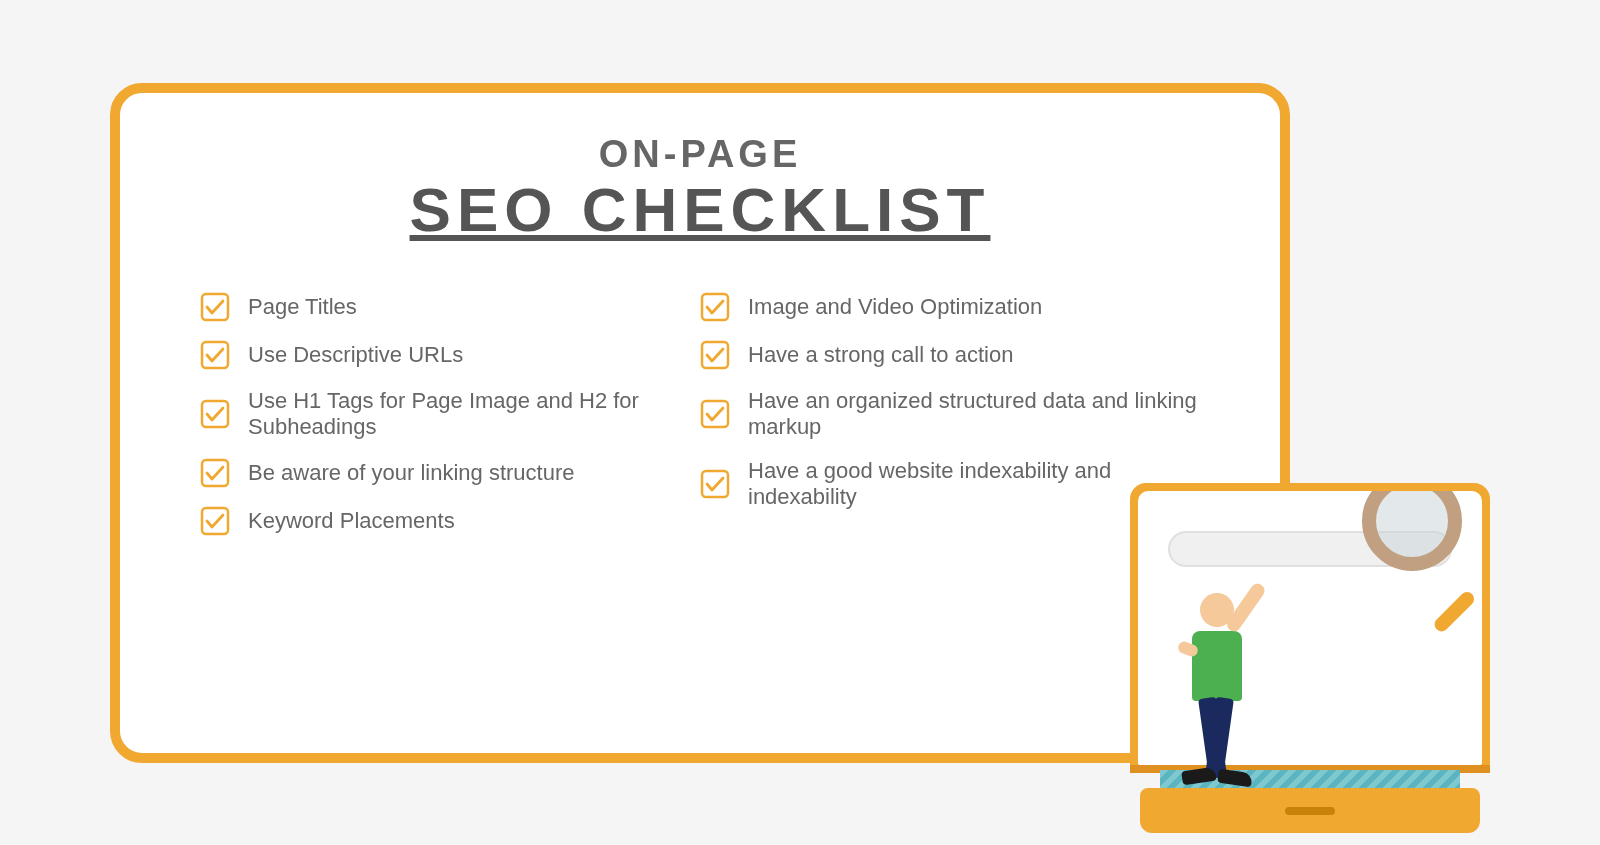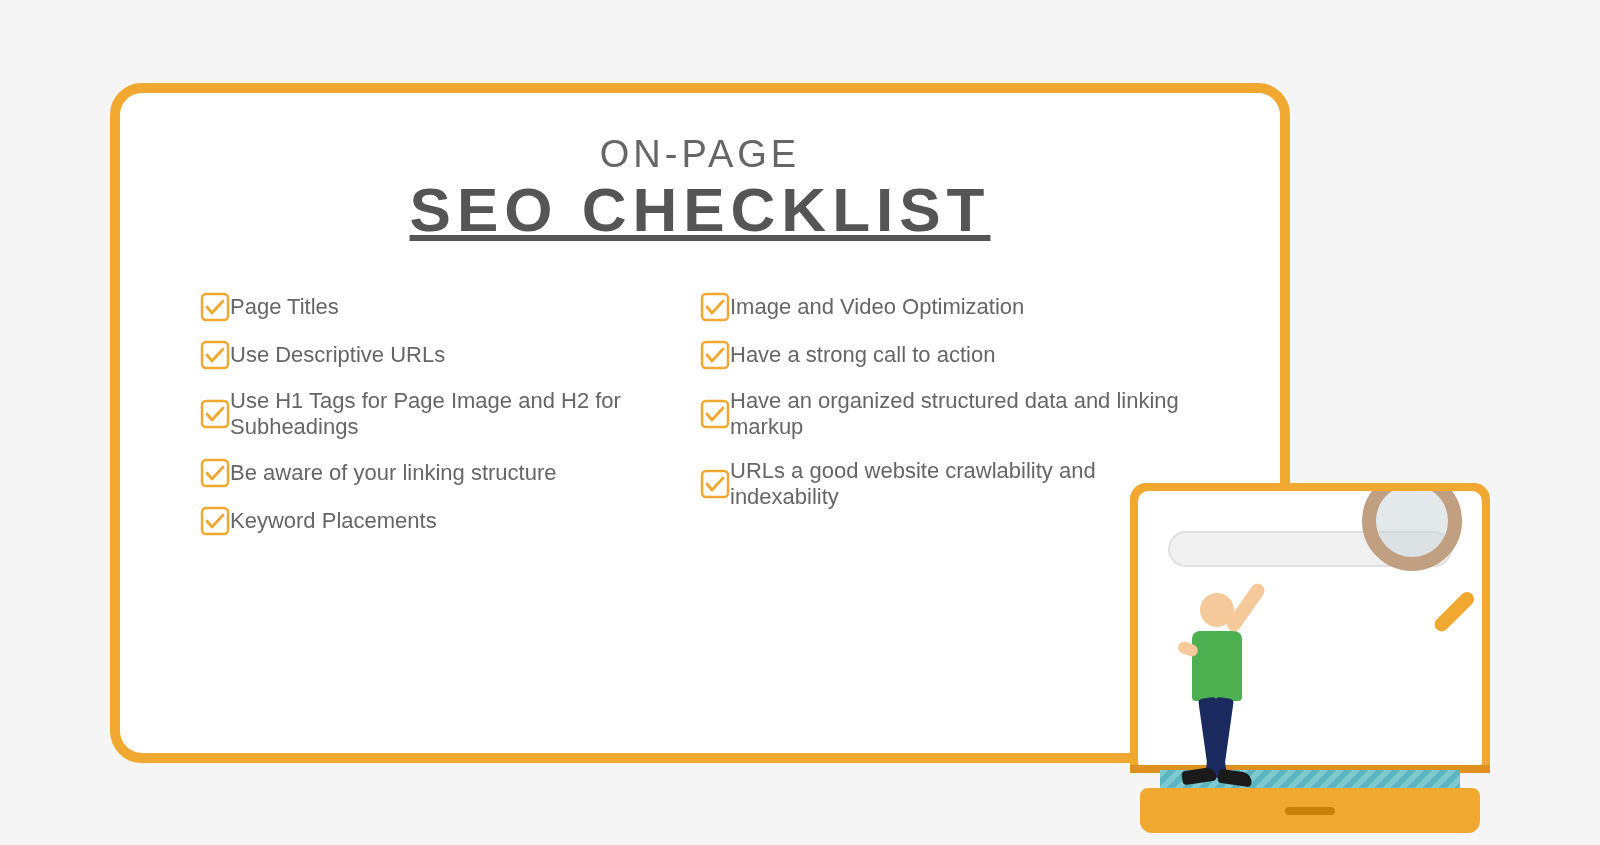--- a/index.html
+++ b/index.html
@@ -35,21 +35,21 @@
       z-index: 1;
     }
 
     .title-area {
       text-align: center;
       margin-bottom: 48px;
     }
 
     .title-line1 {
       font-size: 38px;
-      font-weight: 400;
+      font-weight: 700;
       color: #666666;
       letter-spacing: 4px;
       text-transform: uppercase;
     }
 
     .title-line2 {
       font-size: 62px;
       font-weight: 800;
       color: #555555;
       letter-spacing: 6px;
@@ -67,20 +67,21 @@
 
     .checklist-col {
       display: flex;
       flex-direction: column;
       gap: 18px;
     }
 
     .checklist-item {
       display: flex;
       align-items: center;
+      gap: 18px;
     }
 
     .checkbox-icon {
       width: 30px;
       height: 30px;
       flex-shrink: 0;
     }
 
     .checkbox-icon svg {
       width: 30px;
@@ -386,21 +387,21 @@
                 <rect x="2" y="2" width="26" height="26" rx="4" ry="4" fill="white" stroke="#F0A830" stroke-width="2.5"></rect>
                 <polyline points="7,15 12,21 23,9" fill="none" stroke="#F0A830" stroke-width="2.8" stroke-linecap="round" stroke-linejoin="round"></polyline>
               </svg></div>
             <span class="item-text">Have an organized structured data and linking markup</span>
           </div>
           <div class="checklist-item">
             <div class="checkbox-icon"><svg viewBox="0 0 30 30" width="30" height="30">
                 <rect x="2" y="2" width="26" height="26" rx="4" ry="4" fill="white" stroke="#F0A830" stroke-width="2.5"></rect>
                 <polyline points="7,15 12,21 23,9" fill="none" stroke="#F0A830" stroke-width="2.8" stroke-linecap="round" stroke-linejoin="round"></polyline>
               </svg></div>
-            <span class="item-text">URLs a good website crawlability and indexability</span>
+            <span class="item-text">Have a good website indexability and indexability</span>
           </div>
         </div>
 
     </div>
   </div>
 
   <div class="laptop-wrapper">
 
     <div class="laptop-screen-outer">
       <div class="laptop-screen-inner">

